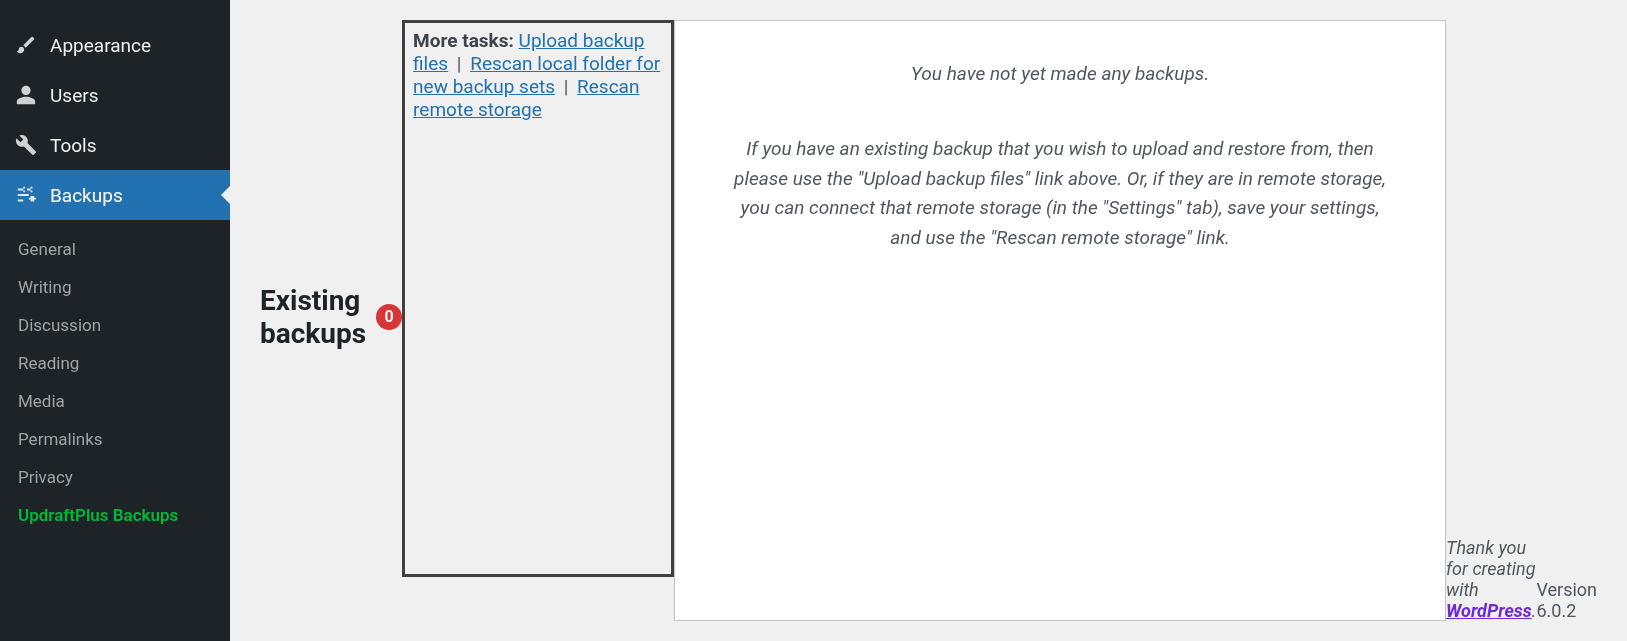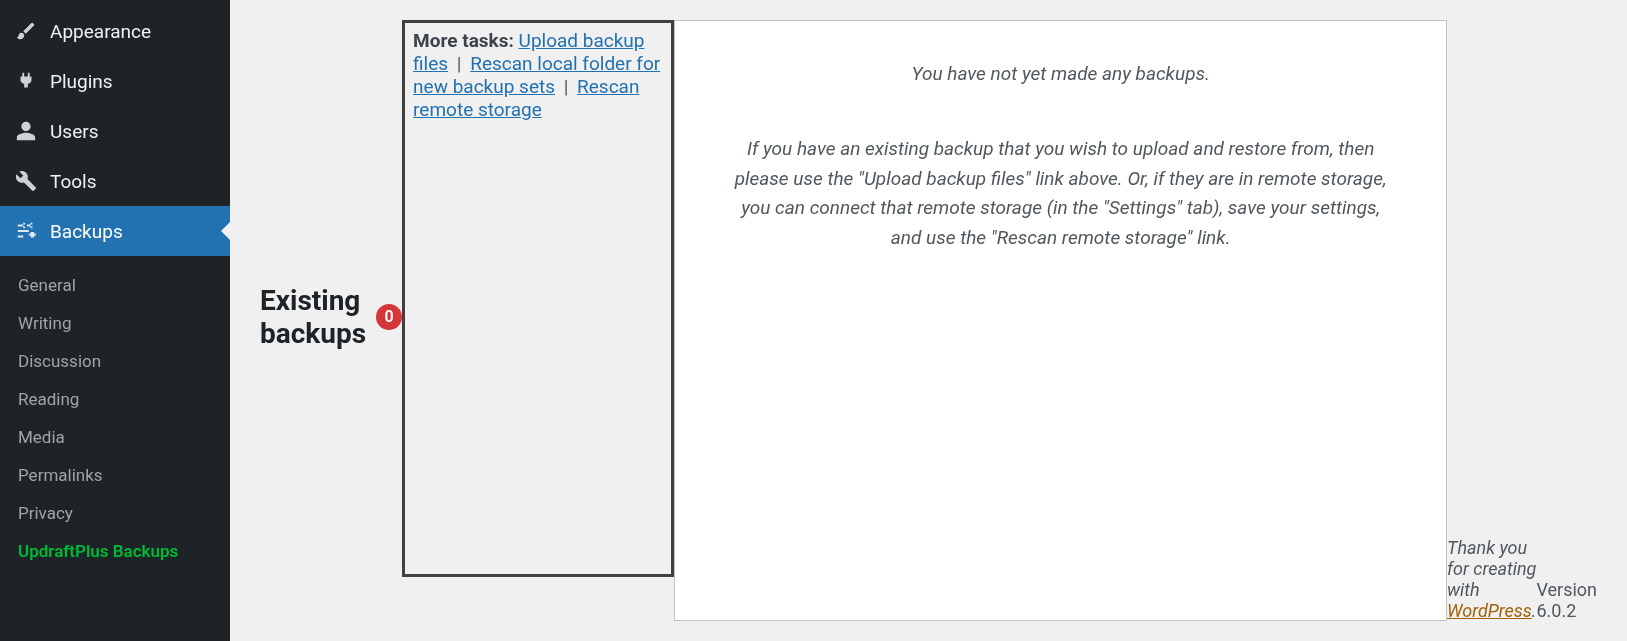--- a/index.html
+++ b/index.html
@@ -14,21 +14,21 @@
     overflow: hidden;
   }
   .wrap { display: flex; height: 100%; }
 
   
   .sidebar {
     width: 230px;
     background: #1d2327;
     color: #f0f0f1;
     flex-shrink: 0;
-    padding-top: 6px;
+    padding-top: 20px;
   }
   .menu-top {
     display: flex;
     align-items: center;
     height: 50px;
     padding: 0 12px;
     color: #f0f0f1;
     font-size: 19px;
     cursor: pointer;
     position: relative;
@@ -136,23 +136,24 @@
     margin-top: auto;
     display: flex;
     justify-content: space-between;
     align-items: flex-end;
     font-size: 18px;
     font-style: italic;
     color: #50575e;
     padding-top: 80px;
   }
   .footer a {
-    color: #a16207;
+    color: #6d28d9;
     text-decoration: underline;
     cursor: pointer;
+    font-weight: bold;
   }
   .footer .version {
     font-style: normal;
     color: #50575e;
   }
 
   svg { display: block; }
 </style>
 </head>
 <body>
@@ -162,28 +163,20 @@
 
     <div class="menu-top">
       <span class="icon">
         <svg width="22" height="22" viewBox="0 0 24 24" fill="#f0f0f1">
             <path d="M7 14c-1.66 0-3 1.34-3 3 0 1.31-1.16 2-2 2 .92 1.22 2.49 2 4 2 2.21 0 4-1.79 4-4 0-1.66-1.34-3-3-3zm13.71-9.37l-1.34-1.34a1 1 0 0 0-1.41 0L9 12.25 11.75 15l8.96-8.96a1 1 0 0 0 0-1.41z"></path>
           </svg>
       </span>
       <span>Appearance</span>
     </div>
 
-    <div class="menu-top">
-      <span class="icon">
-        <svg width="22" height="22" viewBox="0 0 24 24" fill="#f0f0f1">
-            <path d="M16 7V3h-2v4h-4V3H8v4H6v4c0 2.21 1.79 4 4 4v4h4v-4c2.21 0 4-1.79 4-4V7h-2z"></path>
-          </svg>
-      </span>
-      <span>Plugins</span>
-    </div>
 
     <div class="menu-top">
       <span class="icon">
         <svg width="22" height="22" viewBox="0 0 24 24" fill="#f0f0f1">
             <path d="M12 12c2.7 0 5-2.3 5-5s-2.3-5-5-5-5 2.3-5 5 2.3 5 5 5zm0 2c-3.3 0-10 1.7-10 5v3h20v-3c0-3.3-6.7-5-10-5z"></path>
           </svg>
       </span>
       <span>Users</span>
     </div>
 

